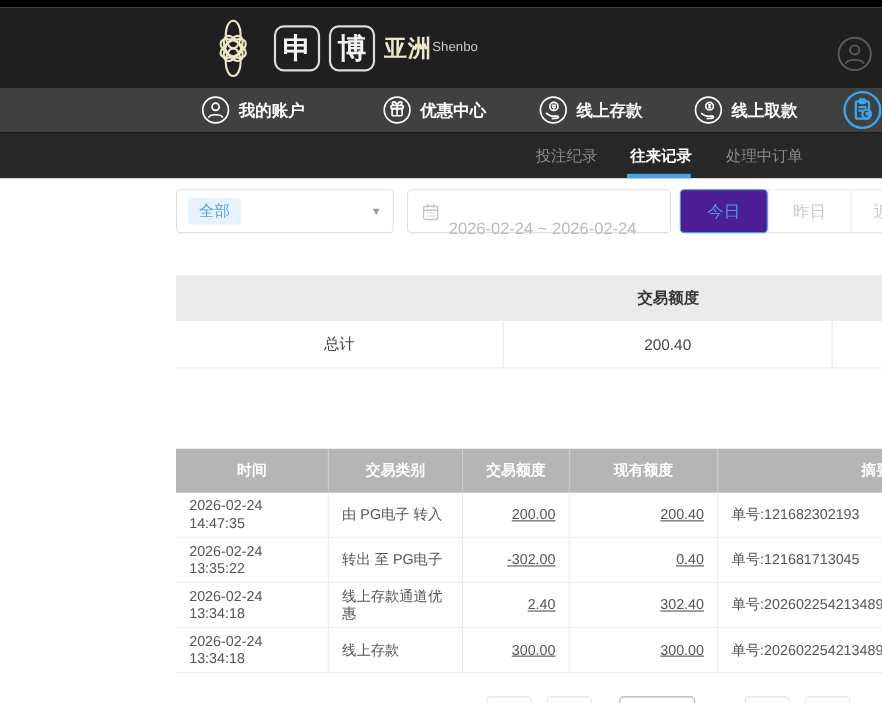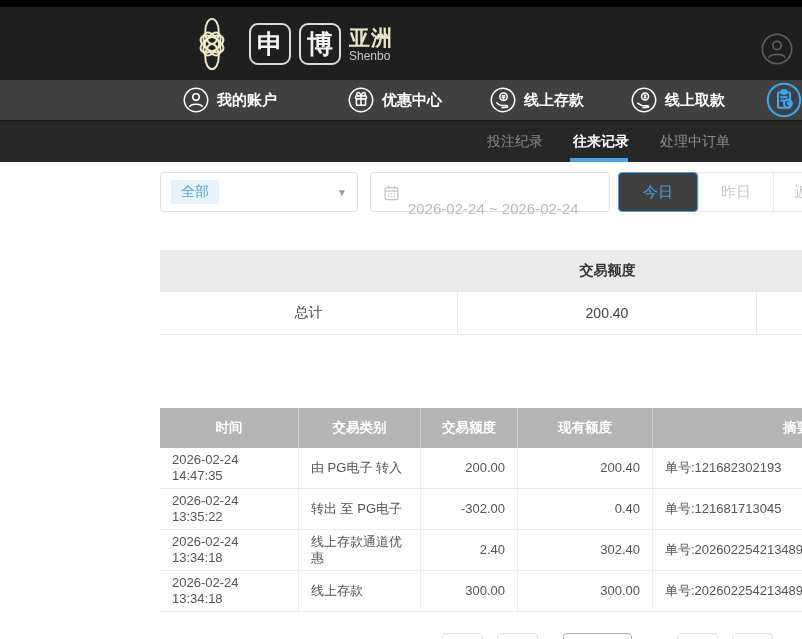--- a/index.html
+++ b/index.html
@@ -7,21 +7,21 @@
     font-family:"Liberation Sans","DejaVu Sans",sans-serif;background:#fff;}
 
   
   .topstrip{position:absolute;left:0;top:0;width:802px;height:7px;background:#000;}
   .masthead{position:absolute;left:0;top:7px;width:802px;height:73px;background:#1f1f1f;}
   .logo{position:absolute;left:183px;top:8px;display:flex;align-items:center;gap:8px;}
   .logo-flower{width:58px;height:58px;color:#ece7c8;}
   .logo-box{width:38px;height:38px;border:2px solid #dcdcdc;border-radius:9px;
     color:#f2f2f2;font-size:26px;font-weight:bold;display:flex;align-items:center;
     justify-content:center;line-height:1;}
-  .logo-right{display:flex;flex-direction:column;line-height:1;}
+  .logo-right{display:flex;flex-direction:row;line-height:1;}
   .logo-region{color:#ece7c8;font-size:21px;font-weight:bold;letter-spacing:1px;}
   .logo-sub{color:#c9c9c9;font-size:12px;margin-top:2px;}
   .avatar{position:absolute;right:9px;top:26px;width:32px;height:32px;color:#5c5c5c;}
 
   .navbar{position:absolute;left:0;top:80px;width:802px;height:40px;background:#404040;}
   .nav-item{position:absolute;top:0;height:40px;display:flex;align-items:center;gap:8px;
     color:#fff;cursor:pointer;}
   .nav-item .nicon{width:26px;height:26px;color:#fff;flex:0 0 auto;}
   .nav-label{font-size:15px;font-weight:bold;white-space:nowrap;}
   .nav-records{position:absolute;top:2px;left:766px;width:36px;height:36px;color:#38a6f3;}
@@ -42,21 +42,21 @@
   .date-box{position:absolute;left:370px;top:172px;width:240px;height:40px;background:#fff;
     border:1px solid #e0e0e0;border-radius:4px;box-sizing:border-box;display:flex;
     align-items:center;gap:8px;padding:0 12px;cursor:pointer;}
   .cal-icon{width:17px;height:17px;color:#c4c4c4;flex:0 0 auto;}
   .date-text{color:#b6bcc2;font-size:15px;white-space:nowrap;margin-top:32px;}
   .range-group{position:absolute;left:618px;top:172px;width:240px;height:40px;
     border:1px solid #e8e8e8;border-radius:4px;box-sizing:border-box;display:flex;}
   .range-seg{height:38px;display:flex;align-items:center;justify-content:center;
     font-size:15px;color:#c9c9c9;cursor:pointer;box-sizing:border-box;}
   .seg-divider{width:1px;background:#e8e8e8;height:38px;}
-  .btn-today{position:absolute;left:618px;top:172px;width:80px;height:40px;background:#404040;
+  .btn-today{position:absolute;left:618px;top:172px;width:80px;height:40px;background:#4c1d95;
     border:1px solid #4aa0dd;border-radius:4px;box-sizing:border-box;color:#4aa0dd;
     font-size:15px;display:flex;align-items:center;justify-content:center;cursor:pointer;}
 
   
   .summary{position:absolute;left:160px;top:250px;width:780px;}
   .summary .shead{display:flex;height:42px;background:#ebebeb;}
   .summary .shead .cell{display:flex;align-items:center;justify-content:center;
     color:#333;font-size:14px;font-weight:bold;}
   .summary .sbody{display:flex;height:42px;background:#fff;border-bottom:1px solid #e8e8e8;}
   .summary .sbody .cell{display:flex;align-items:center;justify-content:center;
@@ -68,21 +68,21 @@
   .thead{display:flex;height:40px;background:#b5b5b5;}
   .thead .cell{display:flex;align-items:center;justify-content:center;color:#fff;
     font-weight:bold;font-size:13.5px;border-right:1px solid #cfcfcf;box-sizing:border-box;}
   .thead .cell:last-child{border-right:none;}
   .trow{display:flex;min-height:40px;background:#fff;border-bottom:1px solid #ececec;}
   .trow .cell{display:flex;align-items:center;color:#555;border-right:1px solid #ececec;
     box-sizing:border-box;padding:4px 12px;line-height:16px;}
   .trow .cell:last-child{border-right:none;}
   .c-time{width:139px;} .c-type{width:122px;} .c-amt{width:97px;} .c-bal{width:135px;}
   .c-memo{width:287px;}
-  .num{justify-content:flex-end;text-align:center;}
+  .num{justify-content:flex-end;text-align:center;text-decoration:underline;}
   .thead .c-time,.thead .c-type,.thead .c-amt,.thead .c-bal{padding:0;}
 
   
   .pgbtn{position:absolute;top:633px;height:22px;background:#fff;border:1px solid #e2e2e2;
     border-radius:4px;box-sizing:border-box;cursor:pointer;}
   .pgbtn.mid{border-color:#b0b0b0;}
 </style>
 </head>
 <body>
 

